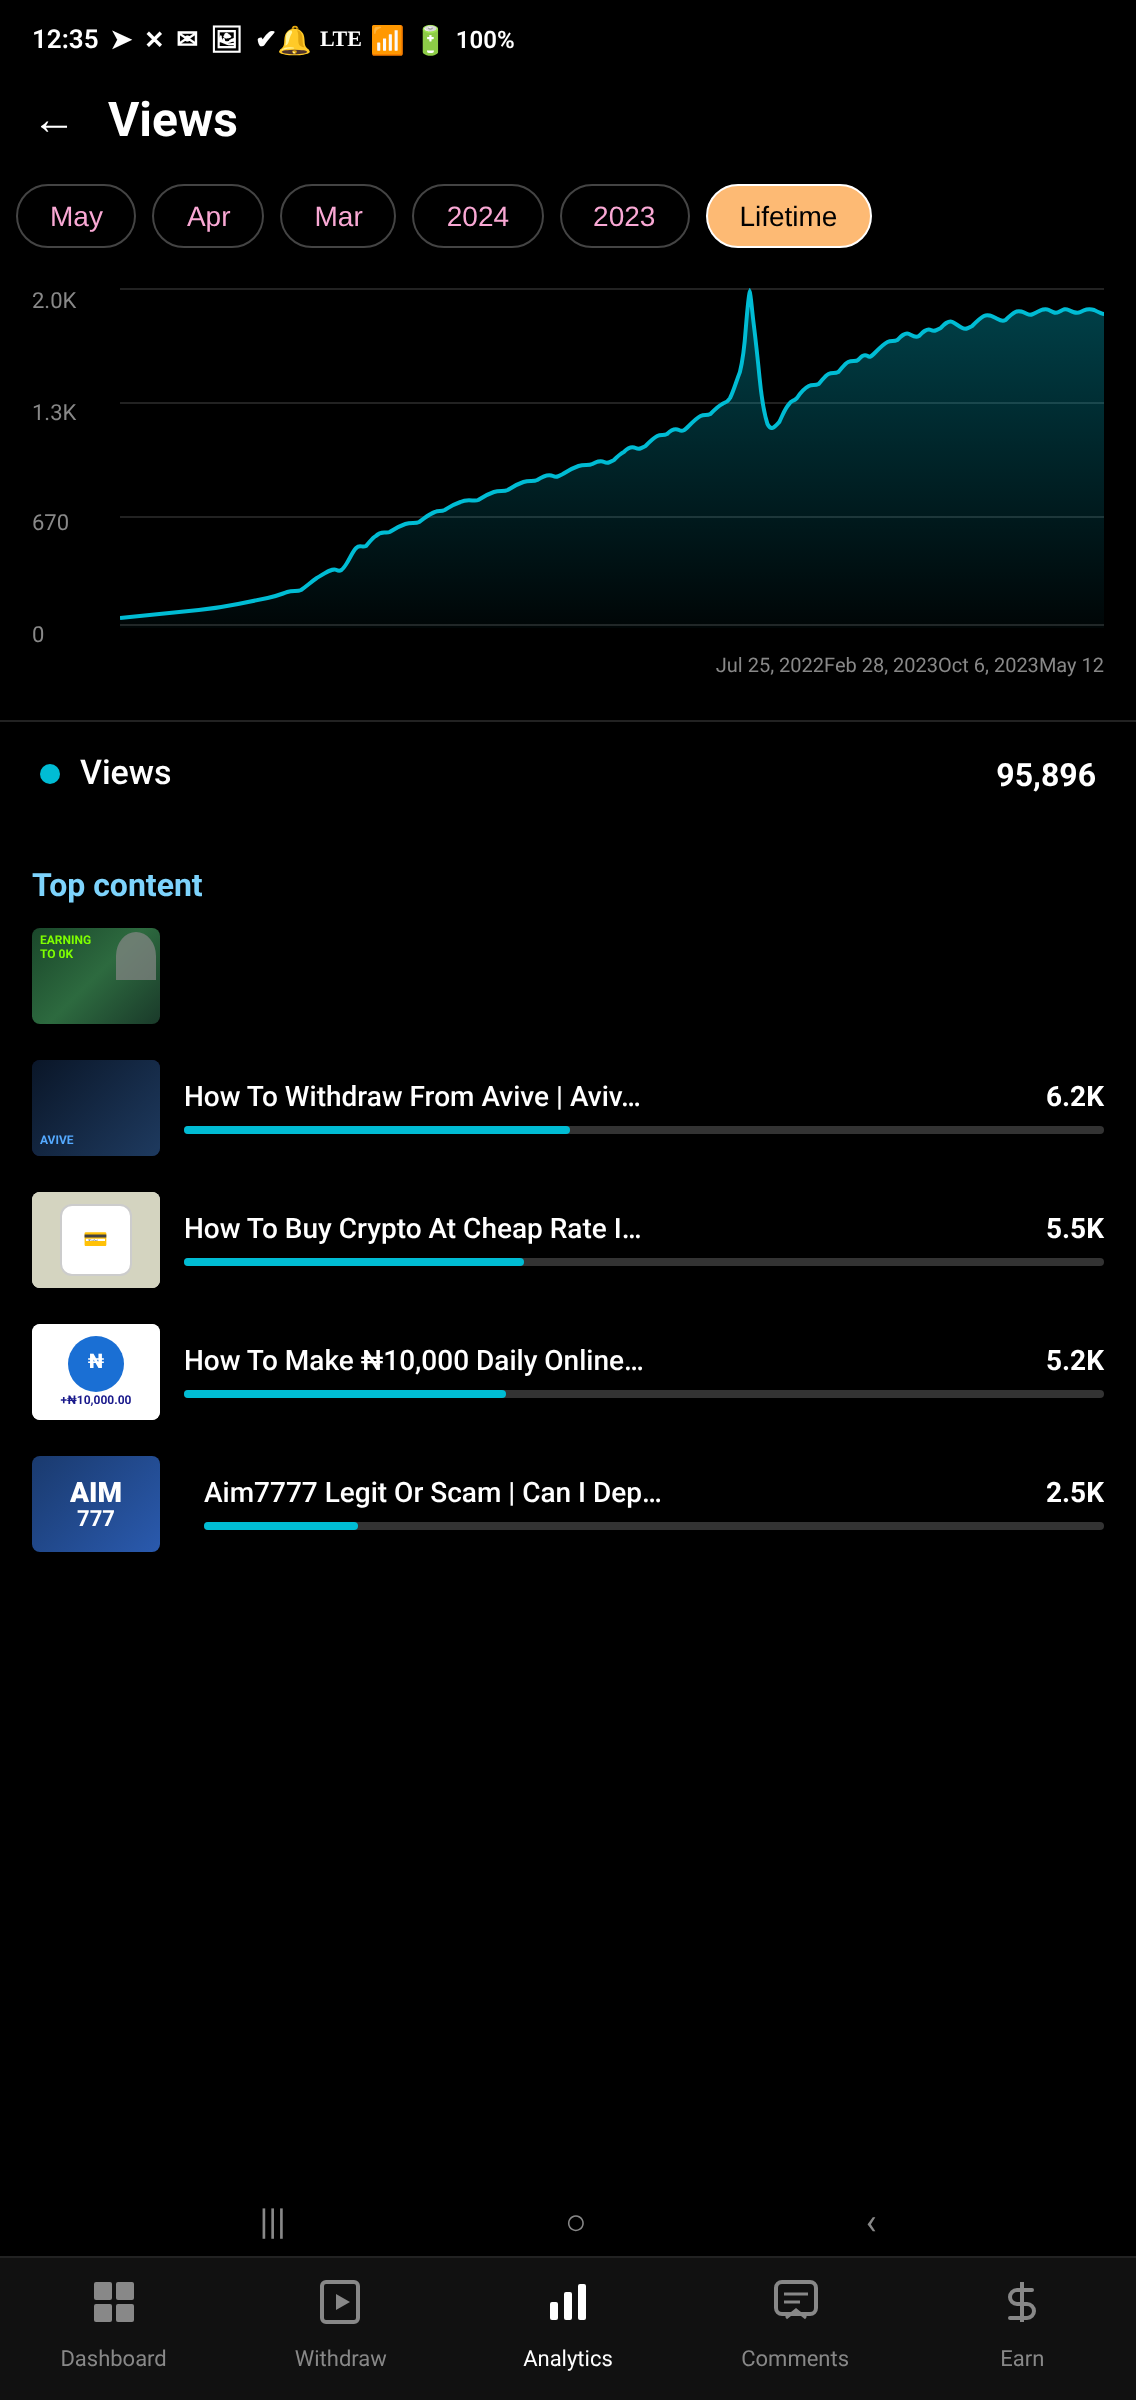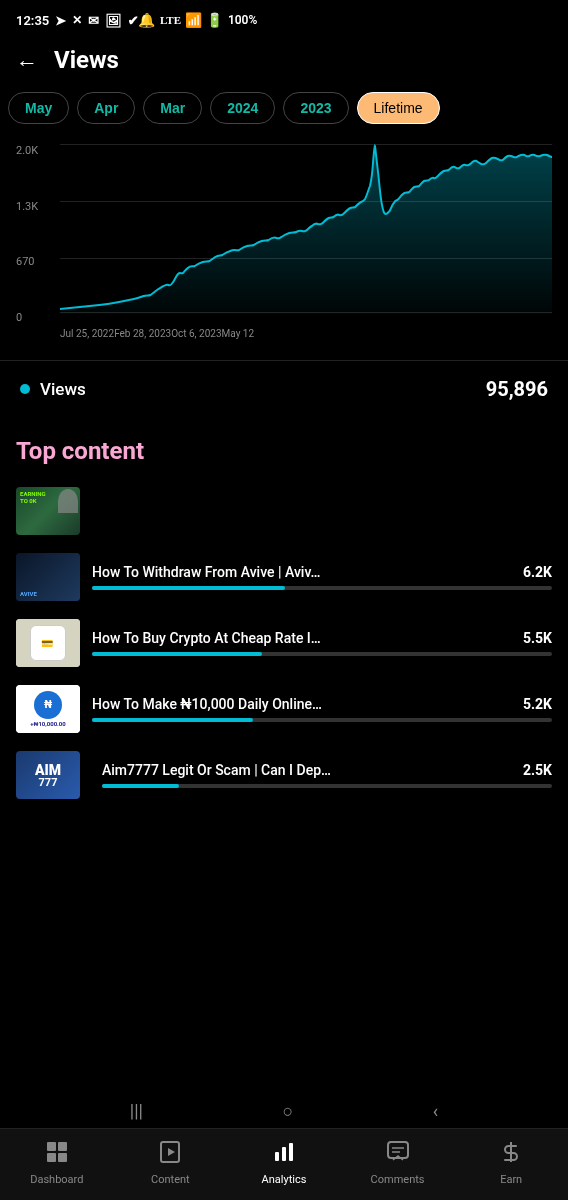--- a/index.html
+++ b/index.html
@@ -62,25 +62,25 @@
       gap: 8px;
       overflow-x: auto;
       scrollbar-width: none;
     }
     .period-filter::-webkit-scrollbar { display: none; }
     .period-btn {
       padding: 7px 16px;
       border-radius: 20px;
       border: 1.5px solid #444;
       background: transparent;
-      color: #14b8a6;
+      color: #f9a8d4;
       font-size: 14px;
       cursor: pointer;
       white-space: nowrap;
-      font-weight: 700;
+      font-weight: 400;
     }
     .period-btn.active {
       background: #fdba74;
       color: #000;
       border-color: #fff;
       font-weight: 400;
     }
 
     
     .chart-container {
@@ -107,21 +107,21 @@
     }
     .chart-svg-area {
       position: absolute;
       left: 44px;
       right: 0;
       top: 0;
       height: 170px;
     }
     .chart-x-labels {
       display: flex;
-      justify-content: flex-start;
+      justify-content: flex-end;
       padding-left: 44px;
       font-size: 10px;
       color: #888;
       margin-top: 4px;
     }
 
     
     .views-legend {
       display: flex;
       justify-content: space-between;
@@ -140,34 +140,34 @@
       height: 10px;
       border-radius: 50%;
       background: #00bcd4;
     }
     .views-label {
       font-size: 17px;
       font-weight: 500;
       color: #fff;
     }
     .views-count {
-      font-size: 20px;
+      font-size: 16px;
       font-weight: 700;
       color: #fff;
     }
 
     
     .top-content-section {
       padding: 20px 16px 8px;
     }
     .section-title {
-      font-size: 24px;
+      font-size: 16px;
       font-weight: 700;
-      margin-bottom: 22px;
-      color: #f9a8d4;
+      margin-bottom: 12px;
+      color: #7dd3fc;
     }
     .content-item {
       display: flex;
       align-items: center;
       gap: 12px;
       margin-bottom: 18px;
     }
     .content-thumb {
       width: 64px;
       height: 48px;
@@ -525,21 +525,21 @@
     <span class="nav-label">Dashboard</span>
   </div>
 
   <div class="nav-item">
     <span class="nav-icon">
       <svg width="24" height="24" viewBox="0 0 24 24" fill="none">
         <rect x="3" y="2" width="18" height="20" rx="2" stroke="#888" stroke-width="2"></rect>
         <polygon points="10,8 17,12 10,16" fill="#888"></polygon>
       </svg>
     </span>
-    <span class="nav-label">Content</span>
+    <span class="nav-label">Withdraw</span>
   </div>
 
   <div class="nav-item">
     <span class="nav-icon active">
       <svg width="24" height="24" viewBox="0 0 24 24" fill="none">
         <rect x="3" y="12" width="4" height="9" rx="1" fill="#fff"></rect>
         <rect x="10" y="7" width="4" height="14" rx="1" fill="#fff"></rect>
         <rect x="17" y="3" width="4" height="18" rx="1" fill="#fff"></rect>
       </svg>
     </span>

